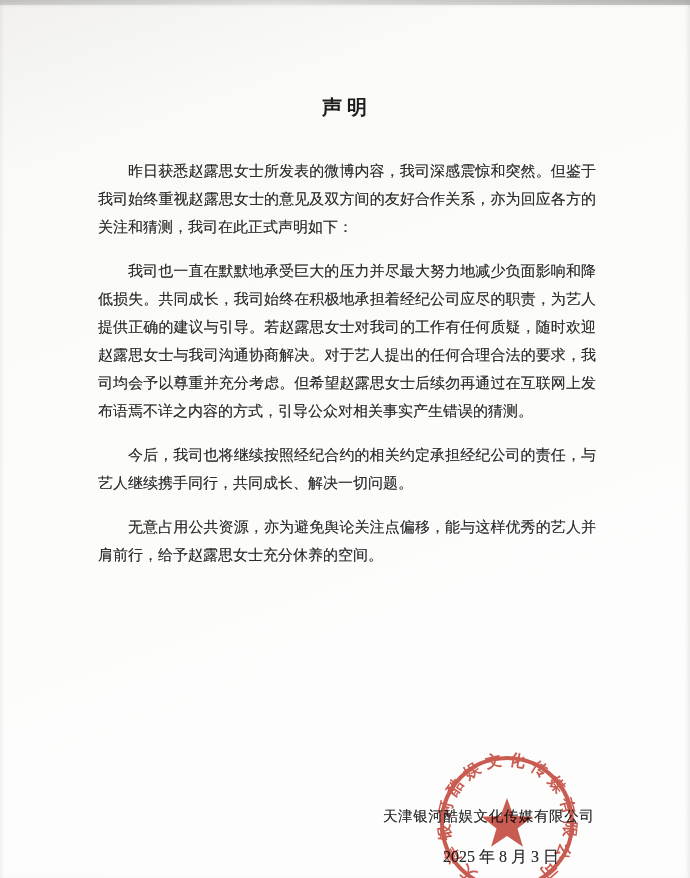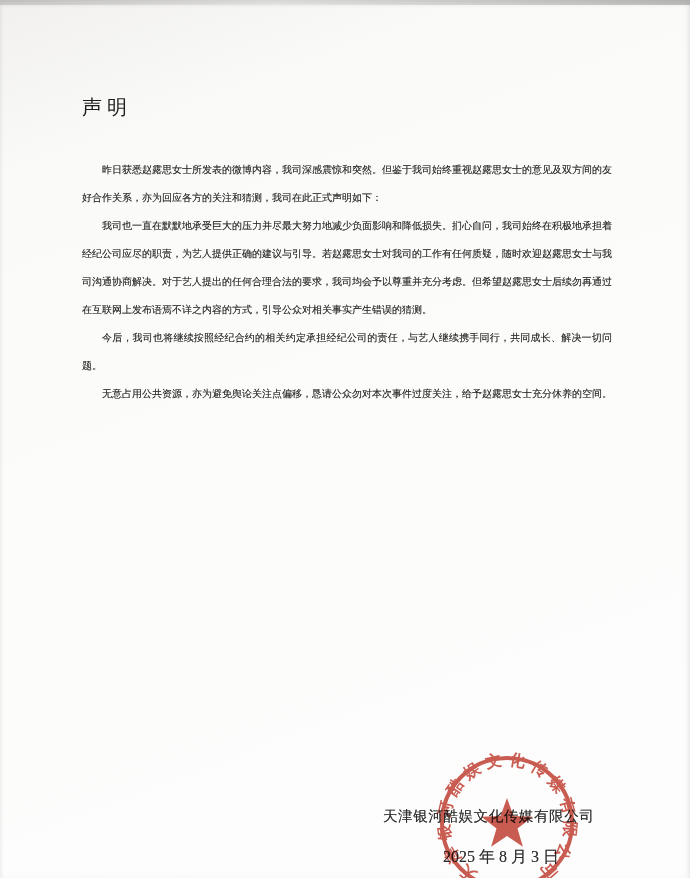--- a/index.html
+++ b/index.html
@@ -24,36 +24,35 @@
   }
   .content {
     position: absolute;
     left: 82px;
     top: 94px;
     width: 530px;
     color: #2d2d2d;
   }
   .doc-title {
     font-size: 20px;
-    font-weight: normal;
-    text-align: left;
+    font-weight: bold;
+    text-align: center;
     letter-spacing: 5px;
     color: #1d1d1d;
     margin: 0 0 36px 0;
   }
   .para {
-    font-size: 10px;
+    font-size: 15px;
     line-height: 28px;
     text-align: justify;
     text-justify: inter-ideograph;
     text-indent: 2em;
-    margin: 0;
+    margin: 16px;
     color: #2e2e2e;
     text-shadow: 0 0 0.6px rgba(40,40,40,0.55);
-    font-family: Liberation Mono, monospace;
   }
   .signature {
     position: absolute;
     top: 807px;
     right: 103px;
     width: 204px;
     text-align: center;
   }
   .company {
     font-size: 14.6px;
@@ -81,23 +80,23 @@
   }
 </style>
 </head>
 <body>
 
 <div class="paper">
 
   <div class="content">
     <h1 class="doc-title">声明</h1>
     <p class="para">昨日获悉赵露思女士所发表的微博内容，我司深感震惊和突然。但鉴于我司始终重视赵露思女士的意见及双方间的友好合作关系，亦为回应各方的关注和猜测，我司在此正式声明如下：</p>
-    <p class="para">我司也一直在默默地承受巨大的压力并尽最大努力地减少负面影响和降低损失。扪心自问，我司始终在积极地承担着经纪公司应尽的职责，为艺人提供正确的建议与引导。若赵露思女士对我司的工作有任何质疑，随时欢迎赵露思女士与我司沟通协商解决。对于艺人提出的任何合理合法的要求，我司均会予以尊重并充分考虑。但希望赵露思女士后续勿再通过在互联网上发布语焉不详之内容的方式，引导公众对相关事实产生错误的猜测。</p>
+    <p class="para">我司也一直在默默地承受巨大的压力并尽最大努力地减少负面影响和降低损失。共同成长，我司始终在积极地承担着经纪公司应尽的职责，为艺人提供正确的建议与引导。若赵露思女士对我司的工作有任何质疑，随时欢迎赵露思女士与我司沟通协商解决。对于艺人提出的任何合理合法的要求，我司均会予以尊重并充分考虑。但希望赵露思女士后续勿再通过在互联网上发布语焉不详之内容的方式，引导公众对相关事实产生错误的猜测。</p>
     <p class="para">今后，我司也将继续按照经纪合约的相关约定承担经纪公司的责任，与艺人继续携手同行，共同成长、解决一切问题。</p>
-    <p class="para">无意占用公共资源，亦为避免舆论关注点偏移，恳请公众勿对本次事件过度关注，给予赵露思女士充分休养的空间。</p>
+    <p class="para">无意占用公共资源，亦为避免舆论关注点偏移，能与这样优秀的艺人并肩前行，给予赵露思女士充分休养的空间。</p>
   </div>
 
   <div class="signature">
     <div class="company">天津银河酷娱文化传媒有限公司</div>
     <div class="sig-date">2025 年 8 月 3 日</div>
   </div>
 
   <svg class="stamp" viewBox="0 0 160 160" xmlns="http://www.w3.org/2000/svg">
     <circle cx="80" cy="80" r="65" fill="none" stroke="#c0392b" stroke-width="4"></circle>
     <path id="sealArc" d="M 51,130.2 A 58,58 0 1 1 109,130.2" fill="none"></path>

